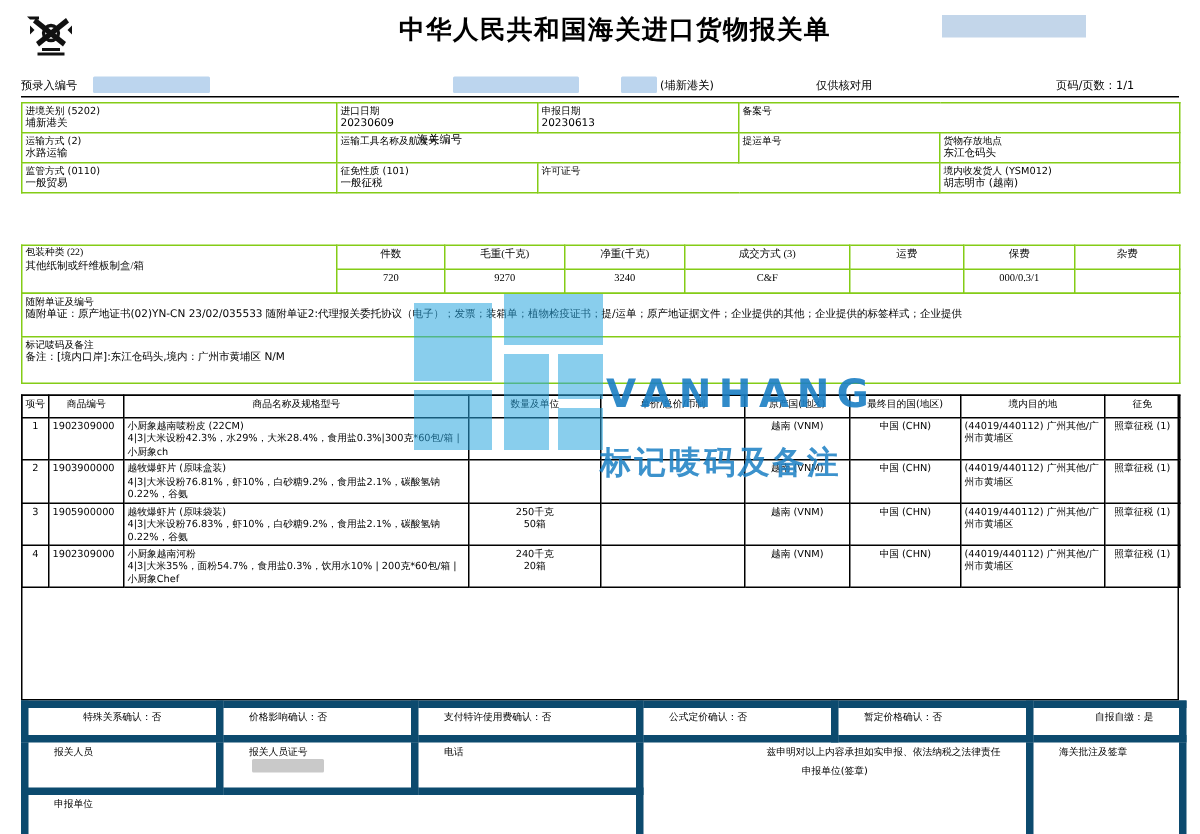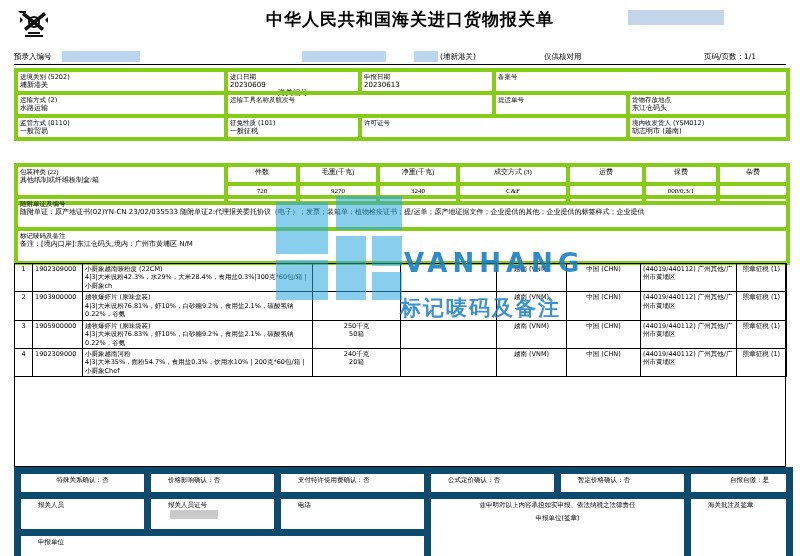--- a/index.html
+++ b/index.html
@@ -30,21 +30,21 @@
   .toprow{position:absolute;left:14px;top:48px;width:772px;height:17px;font-size:7.5px;}
   .toprow .cell{position:absolute;top:0;height:17px;line-height:17px;}
   .tr-line{position:absolute;left:0;top:16px;width:772px;height:1px;background:#000;}
 
   
   table.main{
     position:absolute;left:14px;top:68px;width:772px;
     border-collapse:collapse;table-layout:fixed;
   }
   table.main td{
-    border:4px solid #84cc16;
+    border:1px solid #84cc16;
     vertical-align:top;
     padding:1px 2px;
     font-size:7px;
     line-height:1.25;
     height:13px;
   }
   .lbl{font-size:6.5px;color:#000;}
   .val{font-size:7px;}
   .ctr{text-align:center;}
 
@@ -66,21 +66,21 @@
     position:absolute;left:14px;top:263px;width:772px;height:204px;
     border:1px solid #000;box-sizing:border-box;pointer-events:none;
   }
 
   
   table.foot{
     position:absolute;left:14px;top:467px;width:772px;
     border-collapse:collapse;table-layout:fixed;
   }
   table.foot td{
-    border:7px solid #0c4a6e;font-size:6.5px;padding:2px 17px;vertical-align:top;height:14px;
+    border:5px solid #0c4a6e;font-size:6.5px;padding:2px 17px;vertical-align:top;height:14px;
   }
 
   
   .wm{
     position:absolute;left:276px;top:196px;width:380px;height:140px;
     opacity:.55;pointer-events:none;
   }
   .wm .blk{position:absolute;background:#2aa7e0;}
   .wm-text{
     position:absolute;left:400px;top:294px;
@@ -257,20 +257,31 @@
         <col style="width:50px">
         <col style="width:230px">
         <col style="width:88px">
       <col style="width:96px">
         <col style="width:70px">
         <col style="width:74px">
         <col style="width:96px">
         <col style="width:50px">
     </colgroup>
     <tbody>
+        <tr>
+      <th class="g-ctr">项号</th>
+      <th class="g-ctr">商品编号</th>
+      <th class="g-ctr">商品名称及规格型号</th>
+      <th class="g-ctr">数量及单位</th>
+      <th class="g-ctr">单价/总价/币制</th>
+      <th class="g-ctr">原产国(地区)</th>
+      <th class="g-ctr">最终目的国(地区)</th>
+      <th class="g-ctr">境内目的地</th>
+      <th class="g-ctr">征免</th>
+    </tr>
 
     <tr>
       <td class="g-no">1</td>
       <td>1902309000</td>
       <td>
         <div>小厨象越南唛粉皮 (22CM)</div>
         <div>4|3|大米设粉42.3%，水29%，大米28.4%，食用盐0.3%|300克*60包/箱 | 小厨象ch</div>
       </td>
       <td class="g-ctr"></td>
       <td class="g-ctr"></td>
@@ -363,21 +374,21 @@
         <span>报关人员</span>
       </td>
       <td>
         <span>报关人员证号</span>
         <span class="redact grey" style="width:48px;height:9px;vertical-align:-1px;margin-left:2px;"></span>
       </td>
       <td>
         <span>电话</span>
       </td>
       <td colspan="2" rowspan="2">
-        <div style="text-align:center">兹申明对以上内容承担如实申报、依法纳税之法律责任</div>
+        <div style="text-align:right">兹申明对以上内容承担如实申报、依法纳税之法律责任</div>
         <div style="text-align:center;margin-top:4px">申报单位(签章)</div>
       </td>
       <td rowspan="2">
         <span>海关批注及签章</span>
       </td>
     </tr>
     <tr>
       <td colspan="3" style="height:26px">
         <span>申报单位</span>
       </td>

